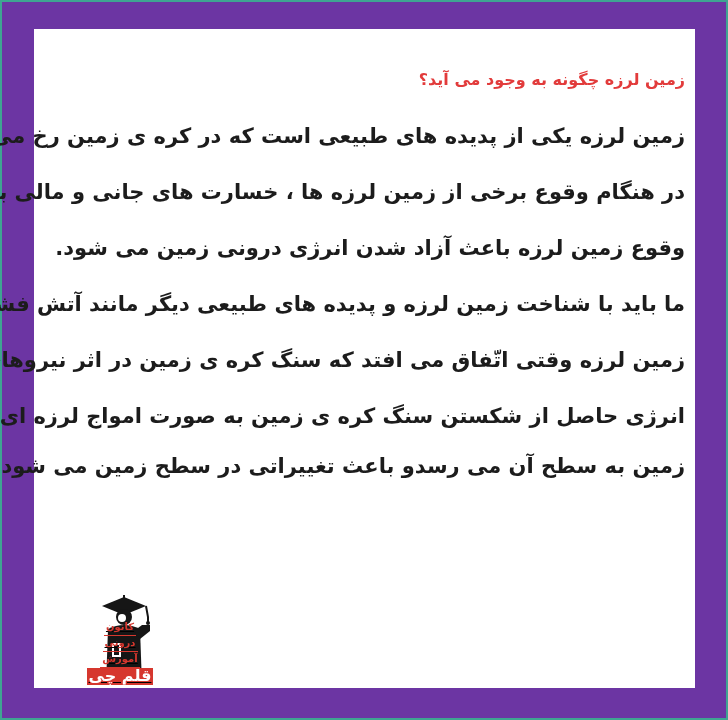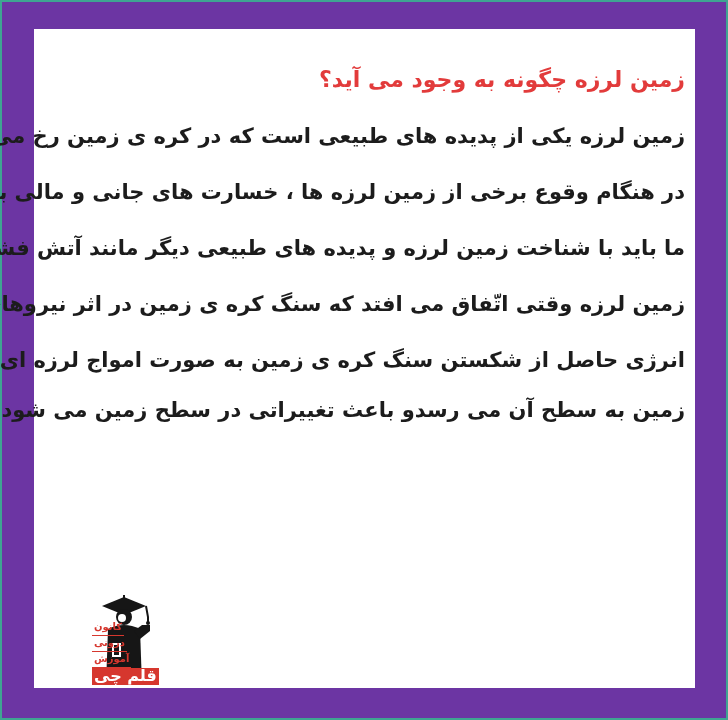--- a/index.html
+++ b/index.html
@@ -39,21 +39,21 @@
     height: 50px;
     line-height: 50px;
     white-space: nowrap;
     font-size: 21px;
     font-weight: bold;
     color: var(--body-black, #1C1C1C);
   }
   .title-para { margin: 0 0 6px 0; }
   .title-para .ln {
     color: var(--title-red, #E23B3B);
-    font-size: 22px;
+    font-size: 16px;
     text-align: right;
   }
   
   .logo {
     position: absolute;
     left: 8px;
     bottom: 1px;
     width: 108px;
     height: 92px;
     display: flex;
@@ -61,22 +61,23 @@
     direction: rtl;
   }
   .logo-figure { width: 52px; height: 92px; flex: 0 0 auto; }
   .logo-text {
     position: absolute;
     left: 50px;
     bottom: 2px;
     width: 56px;
     display: flex;
     flex-direction: column;
-    align-items: flex-end;
+    align-items: center;
     direction: rtl;
+    text-decoration: underline;
   }
   .logo-word {
     font-size: 10px;
     font-weight: bold;
     color: var(--logo-red, #D6372E);
     border-bottom: 1px solid var(--logo-red, #D6372E);
     text-align: center;
     padding: 1px 2px 2px 2px;
     line-height: 12px;
     white-space: nowrap;
@@ -104,20 +105,23 @@
       </p>
 
       <p class="para">
         <span class="ln">زمین لرزه یکی از پدیده های طبیعی است که در کره ی زمین رخ می دهد.</span>
       </p>
 
       <p class="para">
         <span class="ln">در هنگام وقوع برخی از زمین لرزه ها ، خسارت های جانی و مالی به وجود</span>
       </p>
 
+      <p class="para">
+        <span class="ln">وقوع زمین لرزه باعث آزاد شدن انرژی درونی زمین می شود.</span>
+      </p>
 
       <p class="para">
         <span class="ln">ما باید با شناخت زمین لرزه و پدیده های طبیعی دیگر مانند آتش فشان و ...</span>
       </p>
 
       <p class="para">
         <span class="ln">زمین لرزه وقتی اتّفاق می افتد که سنگ کره ی زمین در اثر نیروهای حاصل از</span>
       </p>
 
       <p class="para">

